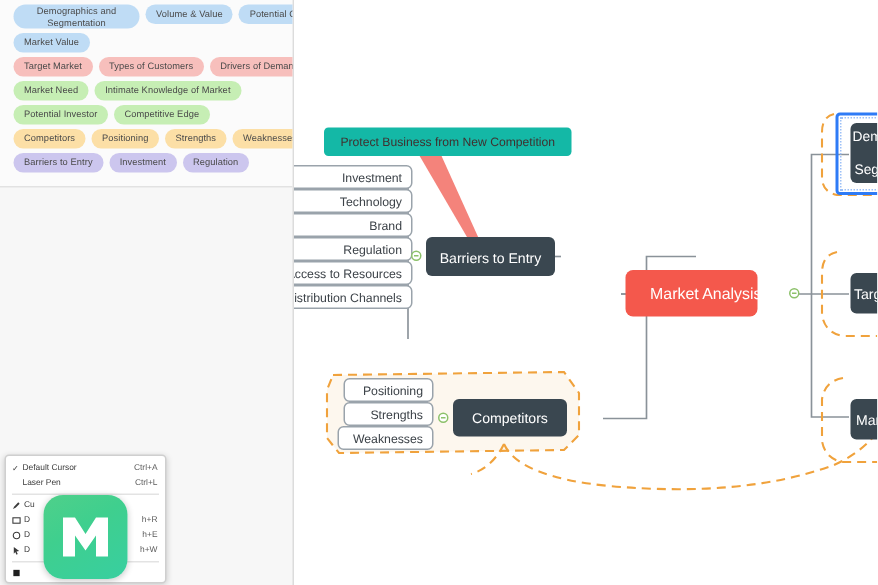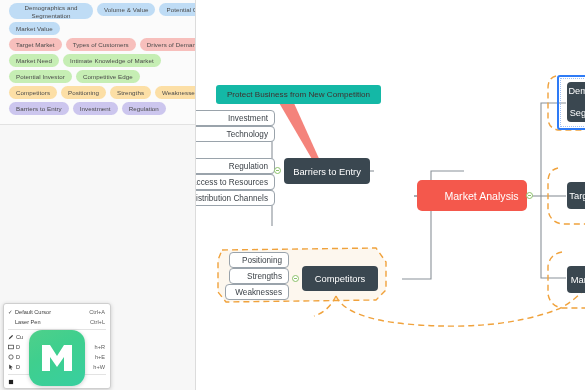--- a/index.html
+++ b/index.html
@@ -237,35 +237,36 @@
     </svg>
 
     <svg id="callout-tail" style="left:0;top:0;width:389px;height:390px;">
       <polygon points="82,101 97,101 125,163 120,166" fill="#f4837b"></polygon>
     </svg>
 
     <div id="callout" style="left:20px;top:85px;width:165px;height:19px;">Protect Business from New Competition</div>
 
     <div class="leaf" style="left:-8px;top:110px;width:87px;height:16px;">Investment</div>
     <div class="leaf" style="left:-8px;top:126px;width:87px;height:16px;">Technology</div>
+    <div class="leaf" style="left:-8px;top:142px;width:87px;height:16px;">Brand</div>
     <div class="leaf" style="left:-8px;top:158px;width:87px;height:16px;">Regulation</div>
     <div class="leaf" style="left:-22px;top:174px;width:101px;height:16px;">Access to Resources</div>
     <div class="leaf" style="left:-22px;top:190px;width:101px;height:16px;">Distribution Channels</div>
 
     <div class="node dark" style="left:88px;top:158px;width:86px;height:26px;">Barriers to Entry</div>
     <div class="knob" style="left:78px;top:167px;"></div>
 
     <div class="leaf" style="left:33px;top:252px;width:60px;height:16px;">Positioning</div>
     <div class="leaf" style="left:33px;top:268px;width:60px;height:16px;">Strengths</div>
     <div class="leaf" style="left:29px;top:284px;width:64px;height:16px;">Weaknesses</div>
 
     <div class="node dark" style="left:106px;top:266px;width:76px;height:25px;">Competitors</div>
     <div class="knob" style="left:96px;top:275px;"></div>
 
-    <div class="node root" style="left:221px;top:180px;width:110px;height:31px;padding-left:19px;">Market Analysis</div>
+    <div class="node root" style="left:221px;top:180px;width:88px;height:31px;padding-left:19px;">Market Analysis</div>
     <div class="knob" style="left:330px;top:192px;"></div>
 
     <div id="sel-blue" style="left:361px;top:75px;width:60px;height:55px;"></div>
     <div id="sel-blue-dots" style="left:364px;top:78px;width:54px;height:49px;"></div>
 
     <div class="node dark two" style="left:371px;top:82px;width:62px;height:40px;padding:0 6px;">Demographics and Segmentation</div>
 
     <div class="node dark" style="left:371px;top:182px;width:62px;height:27px;">Target Market</div>
 
     <div class="node dark" style="left:371px;top:266px;width:62px;height:27px;">Market Value</div>

